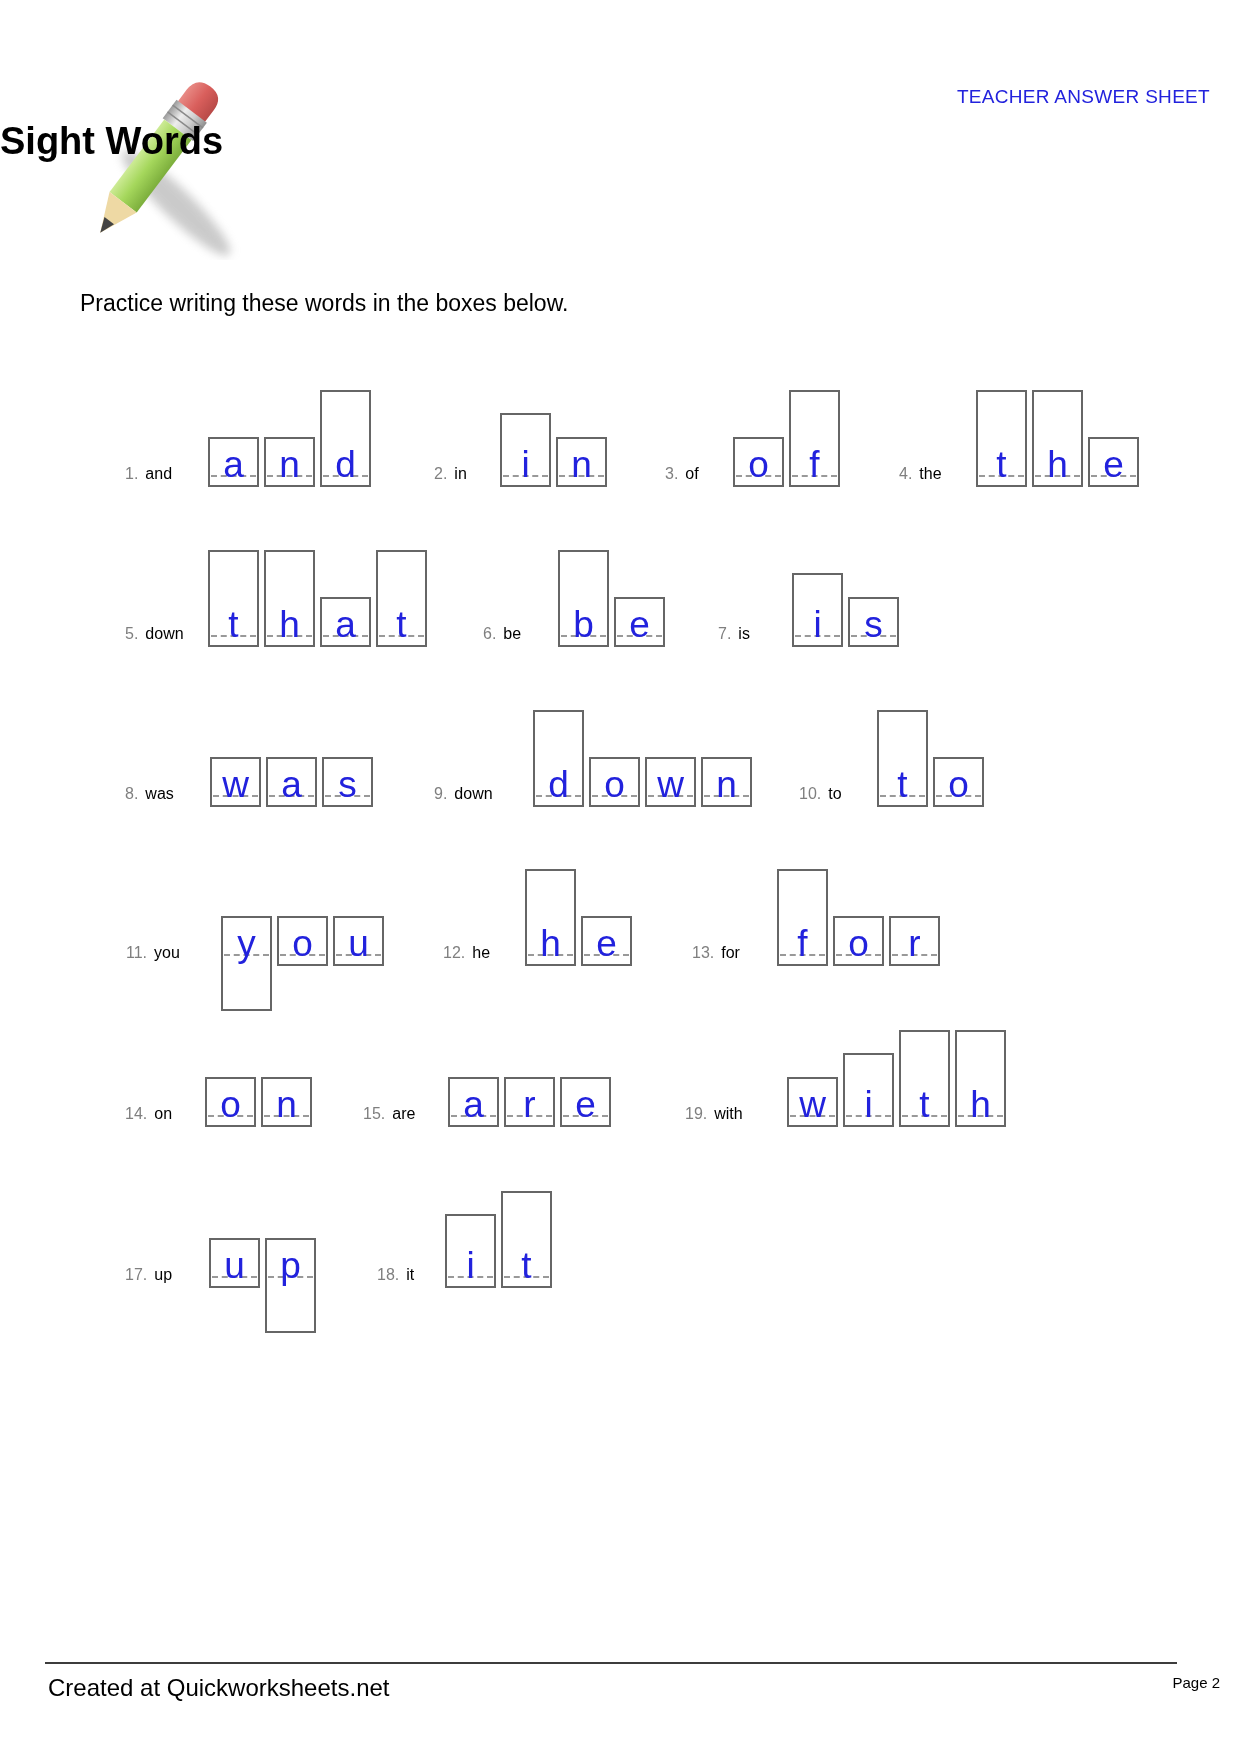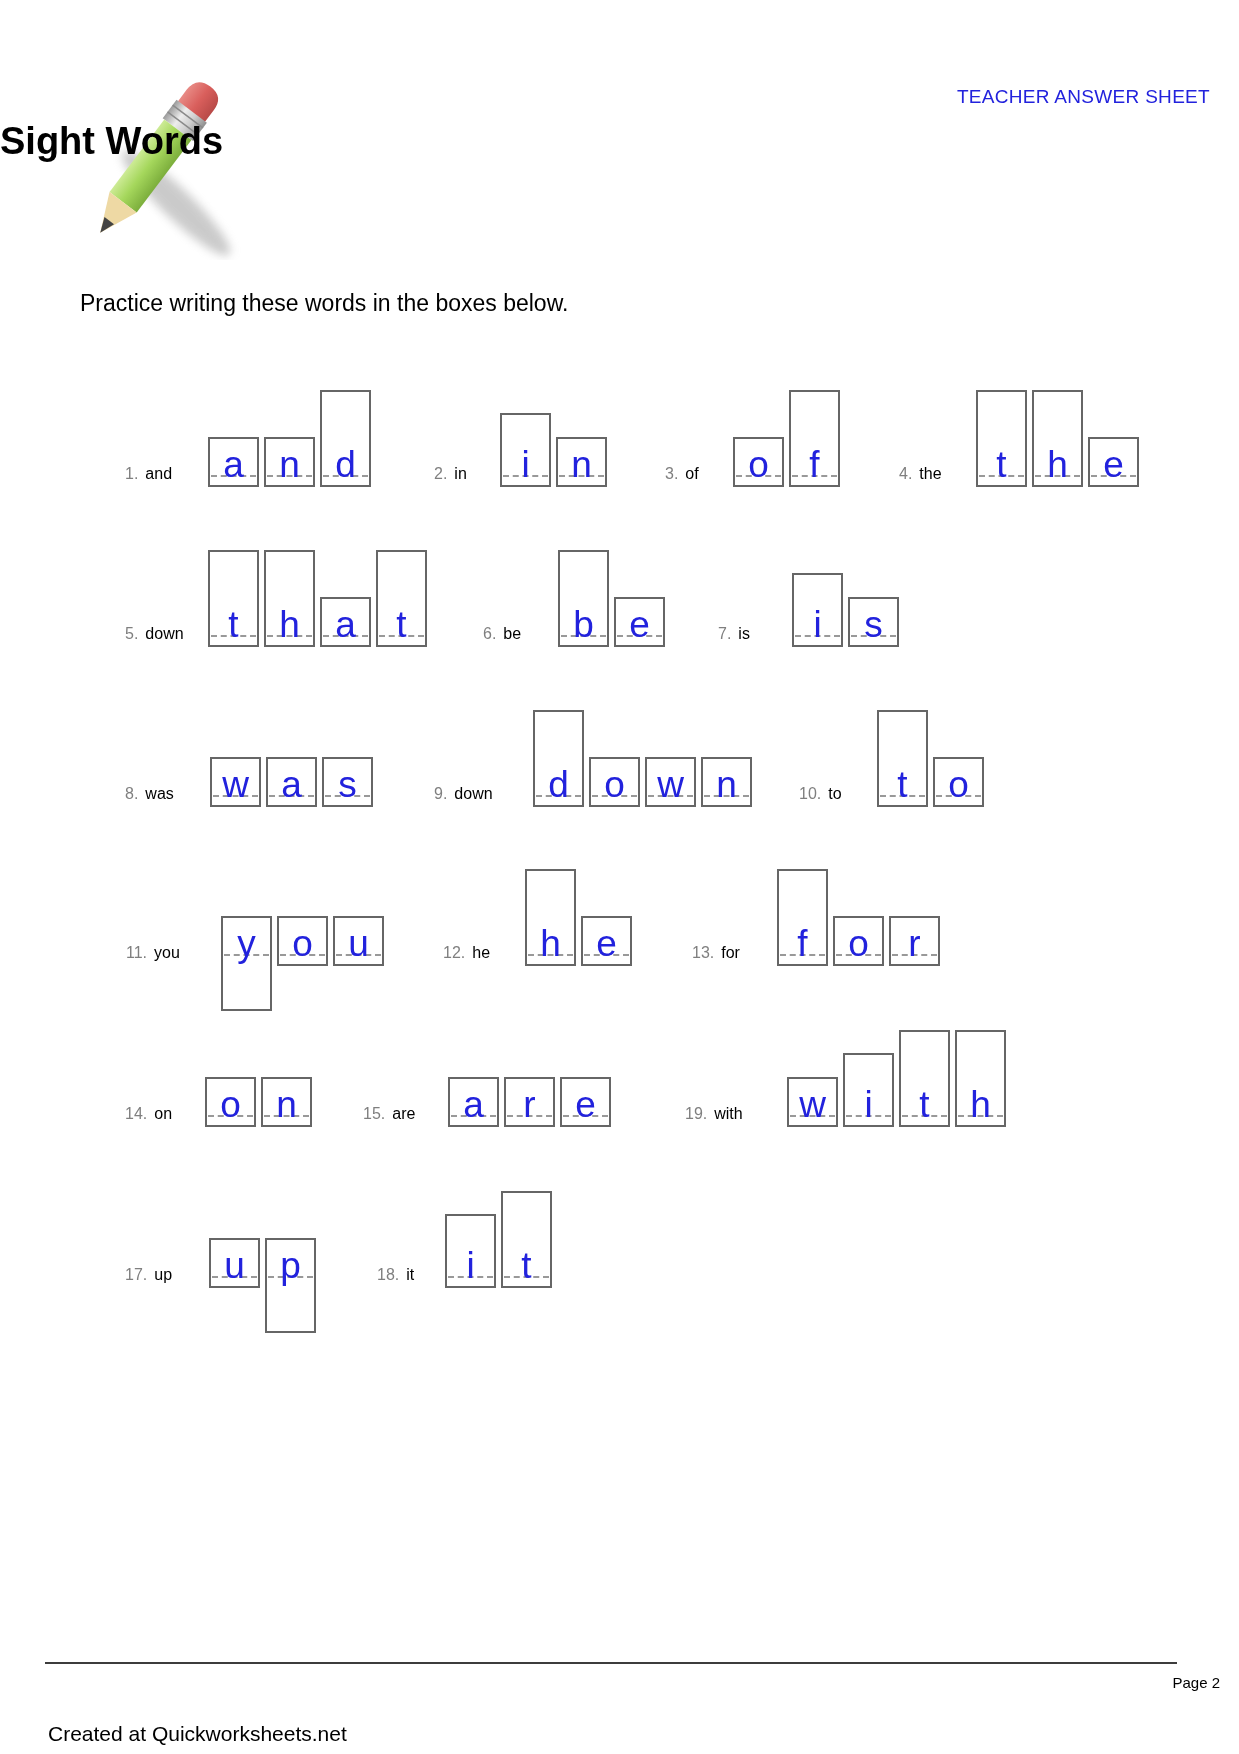--- a/index.html
+++ b/index.html
@@ -53,21 +53,21 @@
   }
   .lbox.d .dash{bottom:53px;}
   .ltr{
     position:absolute;left:0;right:0;bottom:2px;
     text-align:center;
     font-size:37px;line-height:1;color:#2222dd;
   }
   .lbox.d .ltr{bottom:47px;}
   
   .rule{position:absolute;top:1662px;left:45px;width:1132px;height:2px;background:#3c3c3c;}
-  .credit{position:absolute;top:1674px;left:48px;font-size:21px;color:#000;margin-top:48px;}
+  .credit{position:absolute;top:1674px;left:48px;font-size:24px;color:#000;}
   .pageno{position:absolute;top:1674px;right:63px;font-size:15px;color:#000;}
 </style>
 </head>
 <body>
 
 <div class="page">
 
   <svg class="pencil" width="195" height="205" viewBox="0 0 195 205">
     <defs>
       <linearGradient id="metal" x1="0" y1="0" x2="1" y2="0">

